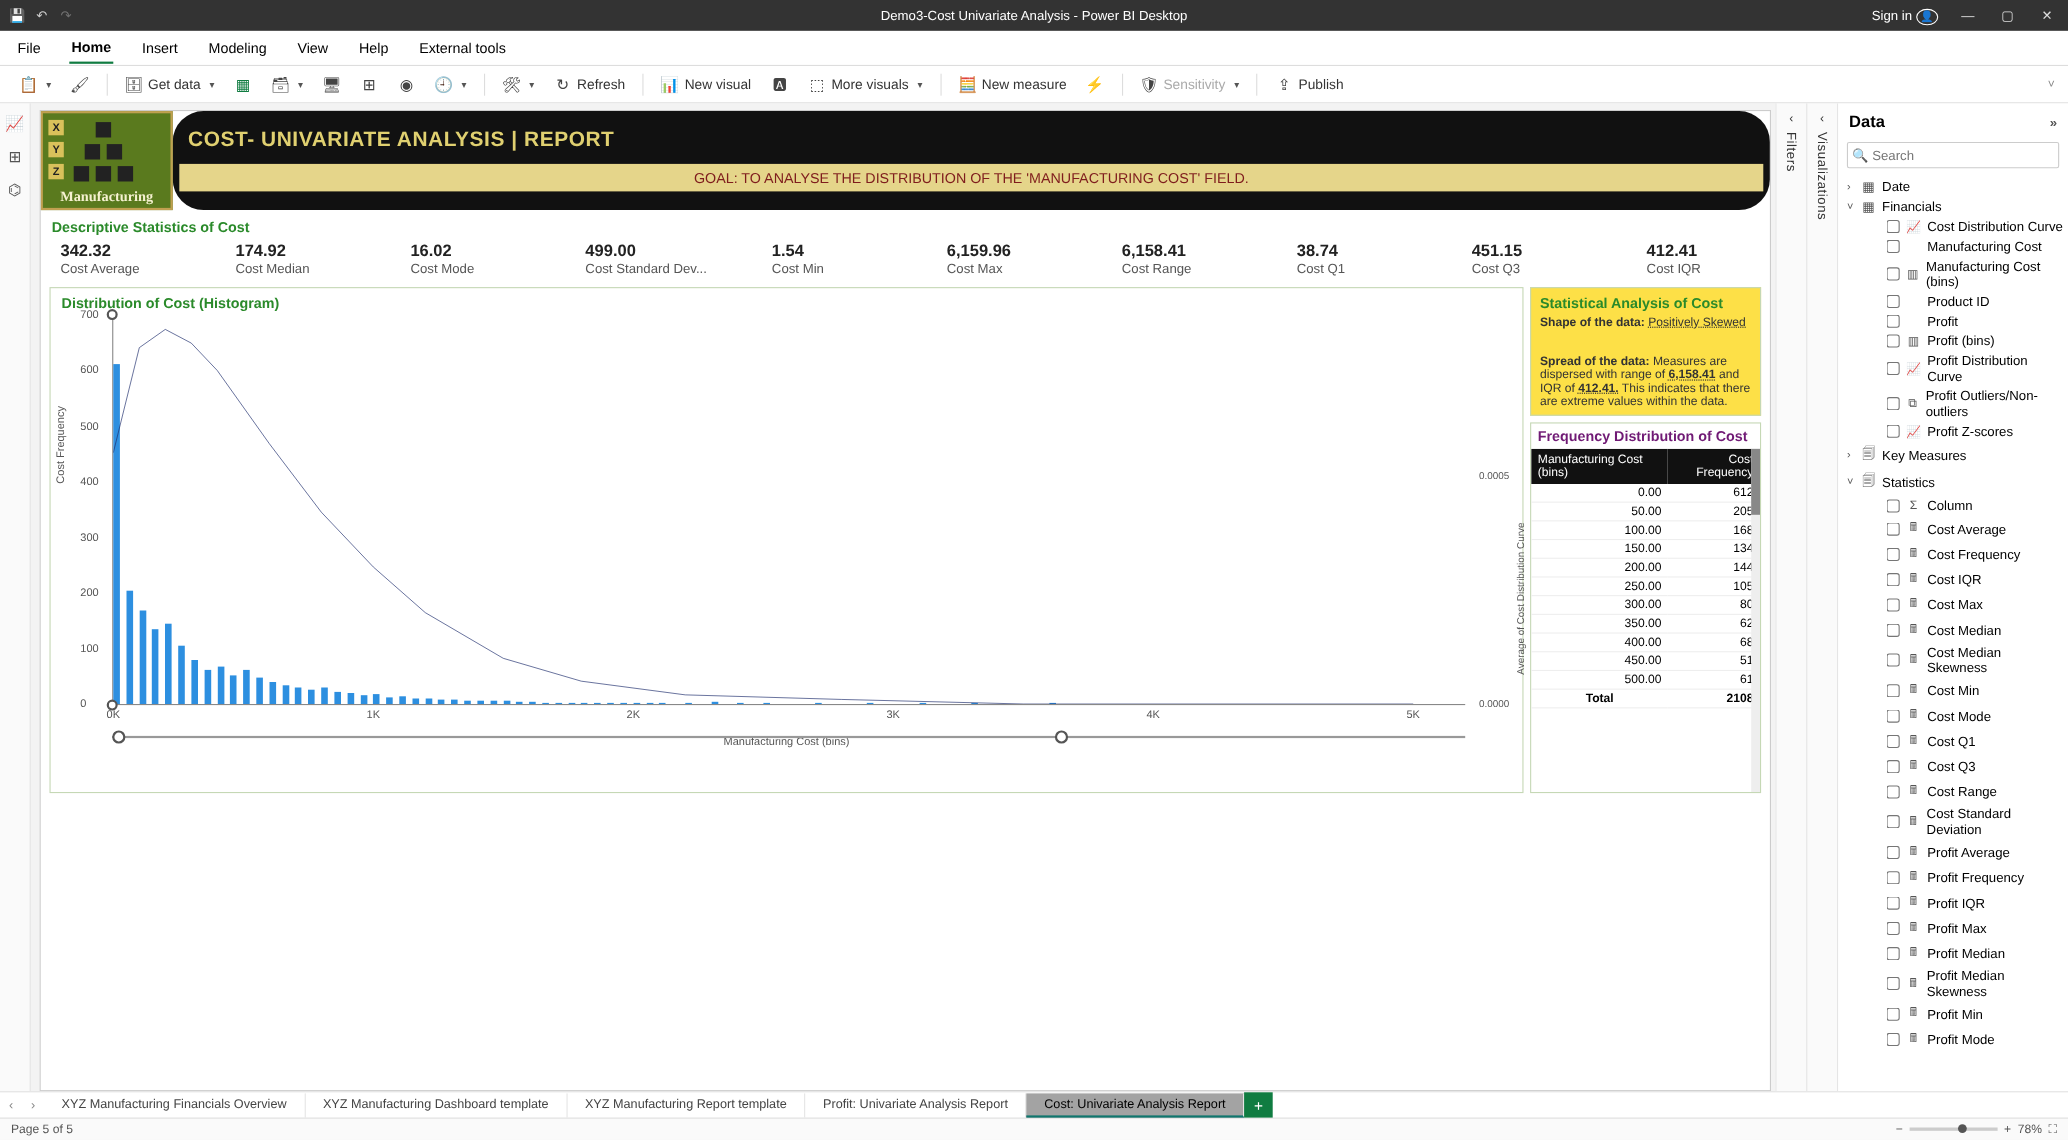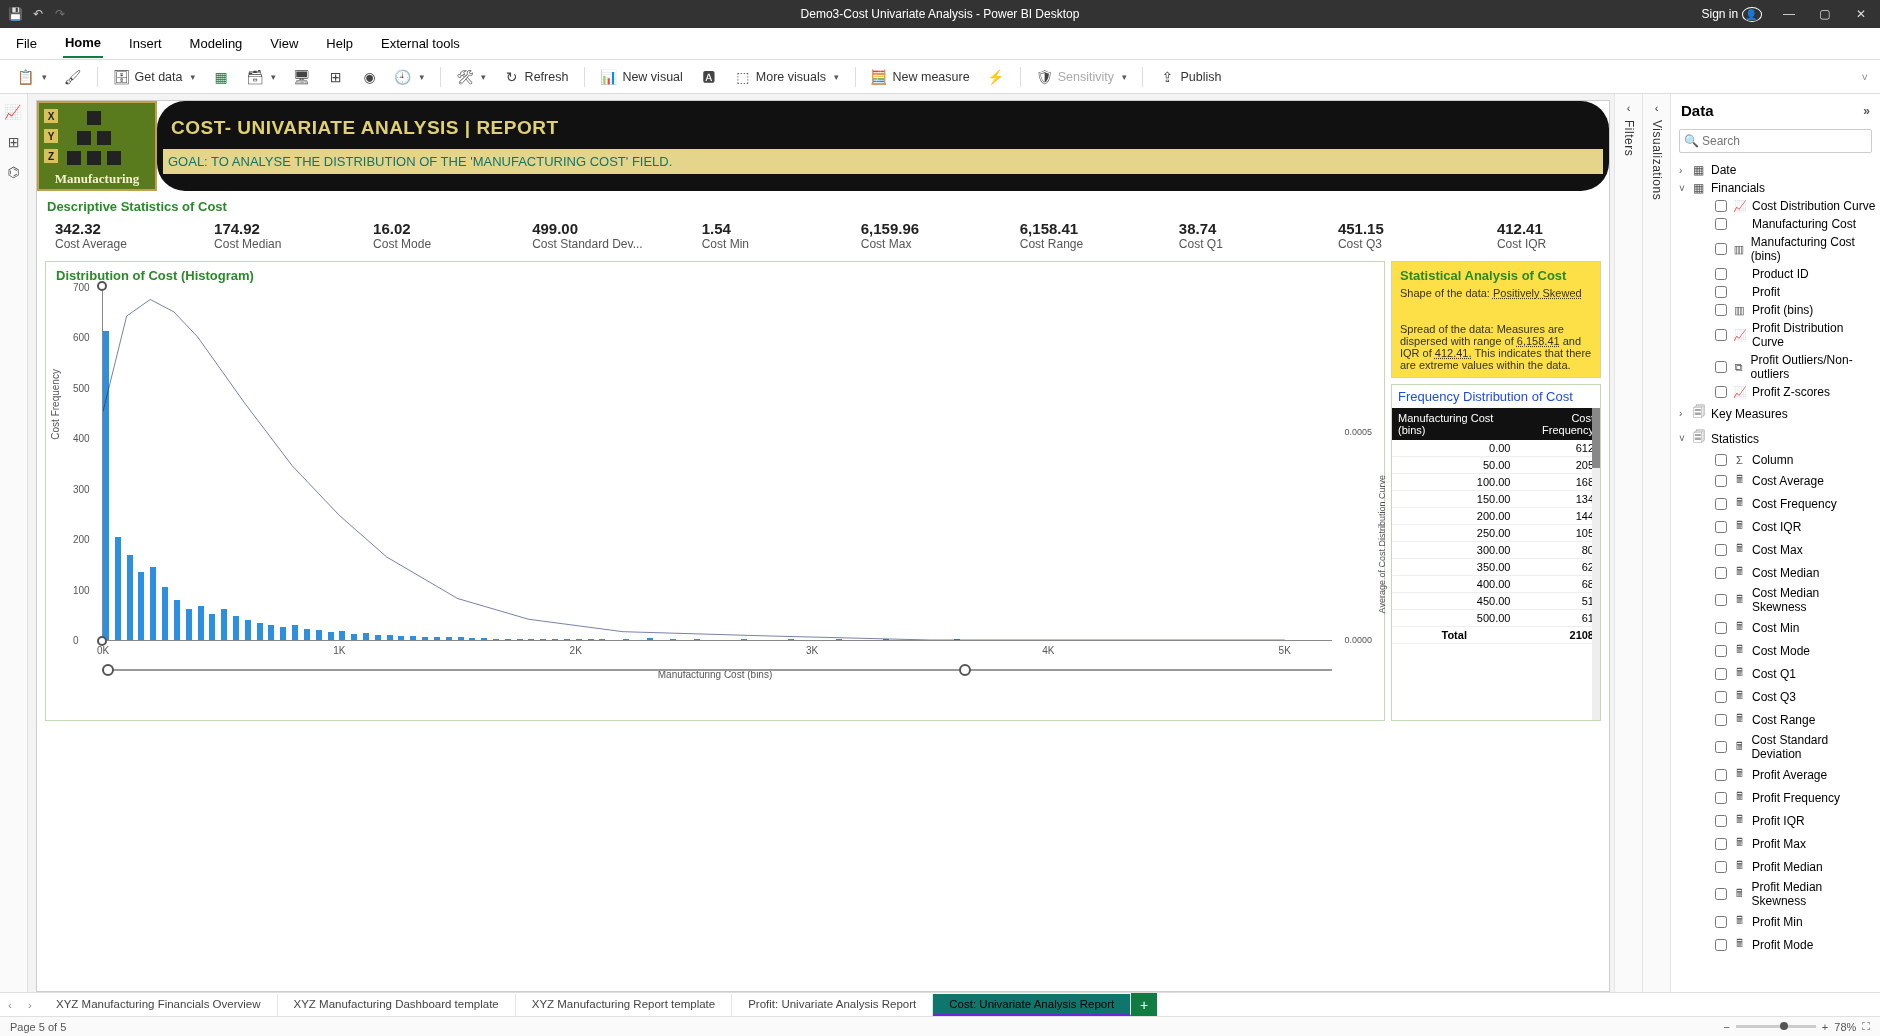--- a/index.html
+++ b/index.html
@@ -55,21 +55,21 @@
 
 .report { background:#fff; width:100%; height:100%; position:relative; overflow:hidden; border:1px solid #ccc; }
 .report-header { display:flex; height:90px; }
 .logo-box { width:120px; background:#5a7a1e; border:2px solid #c0a050; display:flex; flex-direction:column; align-items:center; justify-content:center; color:#fff; font-size:12px; font-weight:700; position:relative; }
 .logo-box .cube { width:14px;height:14px;background:#222; position:absolute; }
 .logo-box .xyz-col { position:absolute; left:5px; top:6px; display:flex; flex-direction:column; gap:6px;}
 .logo-box .xyz-col span { width:14px; height:14px; background:#d9c15b; color:#222; font-size:10px; display:flex;align-items:center;justify-content:center; font-weight:700; }
 .logo-box .mfg { position:absolute; bottom:2px; font-family:cursive; font-size:13px; color:#f5f1d0;}
 .report-title-wrap { flex:1; background:#111; display:flex; flex-direction:column;border-radius:28px; }
 .report-title-wrap .title { color:#e0d070; font-weight:700; font-size:19px; padding:16px 14px 0 14px; letter-spacing:0.5px; }
-.goal-bar { background:#e5d58a; color:#0f766e; font-size:13px; padding:5px; margin:10px 6px 4px 6px; font-weight:500; }
+.goal-bar { background:#e5d58a; color:#7f1d1d; font-size:13px; text-align:center; padding:5px; margin:10px 6px 4px 6px; font-weight:500; }
 
 .stats-section { padding:4px 10px 2px 10px; }
 .stats-title { color:#2a8a2a; font-weight:700; font-size:13px; padding:4px 0; }
 .stats-row { display:flex; justify-content:space-between; padding:2px 2px 8px 8px; }
 .stat-item { display:flex; flex-direction:column; min-width:100px; }
 .stat-item .val { font-weight:700; font-size:15px; color:#222; }
 .stat-item .lbl { font-size:12px; color:#555; }
 
 .report-body { display:flex; gap:6px; padding:0 8px 8px 8px; height:468px; }
 .histo-card { flex:1; border:1px solid #c5d8b5; background:#fff; position:relative; padding:6px 10px 6px 10px; }
@@ -87,39 +87,39 @@
 .curve { position:absolute; left:0; top:0; width:100%; height:100%; }
 .ytick { position:absolute; left:-30px; font-size:10px; color:#555; transform:translateY(50%);}
 .xtick { position:absolute; bottom:-16px; font-size:10px; color:#555; transform:translateX(-50%);}
 .y2tick { position:absolute; right:-40px; font-size:9px; color:#555; transform:translateY(50%);}
 .slider-track { position:absolute; left:46px; right:42px; bottom:-6px; height:2px; background:#999;}
 .slider-handle { position:absolute; width:12px; height:12px; border:2px solid #555; background:#fff; border-radius:50%; bottom:-11px;}
 
 .side-col { width:210px; display:flex; flex-direction:column; gap:6px;}
 .analysis-card { border:1px solid #c5d8b5; background:#fde047; padding:6px 8px; font-size:11px; color:#333; flex:0 0 auto;}
 .analysis-card .title { color:#2a8a2a; font-weight:700; font-size:13px; margin-bottom:4px;}
-.analysis-card b { font-weight:400; }
+.analysis-card b { font-weight:700; }
 .analysis-card .u { text-decoration:underline dotted; }
 .freq-card { border:1px solid #c5d8b5; flex:1; display:flex; flex-direction:column; overflow:hidden;}
-.freq-card .title { color:#1d4ed8; font-weight:400; font-size:13px; padding:4px 6px;}
+.freq-card .title { color:#701a75; font-weight:700; font-size:13px; padding:4px 6px;}
 .freq-table { width:100%; font-size:11px; border-collapse:collapse;}
 .freq-table thead th { background:#111; color:#fff; font-weight:400; padding:4px 6px; text-align:left;}
 .freq-table thead th:last-child, .freq-table tbody td:last-child { text-align:right; }
 .freq-table tbody td { padding:2px 6px; border-bottom:1px solid #eee; text-align:right;}
 .freq-table tbody td:first-child { text-align:right; }
 .freq-scroll { flex:1; overflow-y:auto; position:relative;}
 .freq-total td { font-weight:700; border-top:1px solid #888;}
 .freq-scrollbar { position:absolute; right:0; top:0; bottom:0; width:8px; background:#eee;}
 .freq-scrollbar .thumb { position:absolute; top:0; width:100%; height:60px; background:#888;}
 
 
 .tabstrip { height:24px; background:#fff; border-top:1px solid #ddd; display:flex; align-items:center; font-size:11.5px; }
 .tabstrip .nav-arrow { width:20px; text-align:center; color:#888; cursor:pointer;}
 .tabstrip .page-tab { padding:4px 16px; border-right:1px solid #e5e5e5; cursor:pointer; color:#444; white-space:nowrap;}
-.tabstrip .page-tab.active { border-bottom:2px solid #6d28d9; color:#000; font-weight:500; background:#0f766e;}
+.tabstrip .page-tab.active { border-bottom:2px solid #0f766e; color:#000; font-weight:500; background:#a3a3a3;}
 .tabstrip .add-tab { width:26px; height:100%; background:#107C41; color:#fff; display:flex; align-items:center; justify-content:center; font-size:14px; cursor:pointer;}
 
 
 .statusbar { height:20px; background:#fafafa; border-top:1px solid #e0e0e0; display:flex; align-items:center; justify-content:space-between; font-size:11px; color:#555; padding:0 10px;}
 .statusbar .zoom { display:flex; align-items:center; gap:6px;}
 .statusbar .zoom .track { width:80px; height:3px; background:#ccc; position:relative;}
 .statusbar .zoom .track .dot { position:absolute; left:55%; top:-3px; width:8px;height:8px;border-radius:50%;background:#555;}
 </style>
 </head>
 <body>

